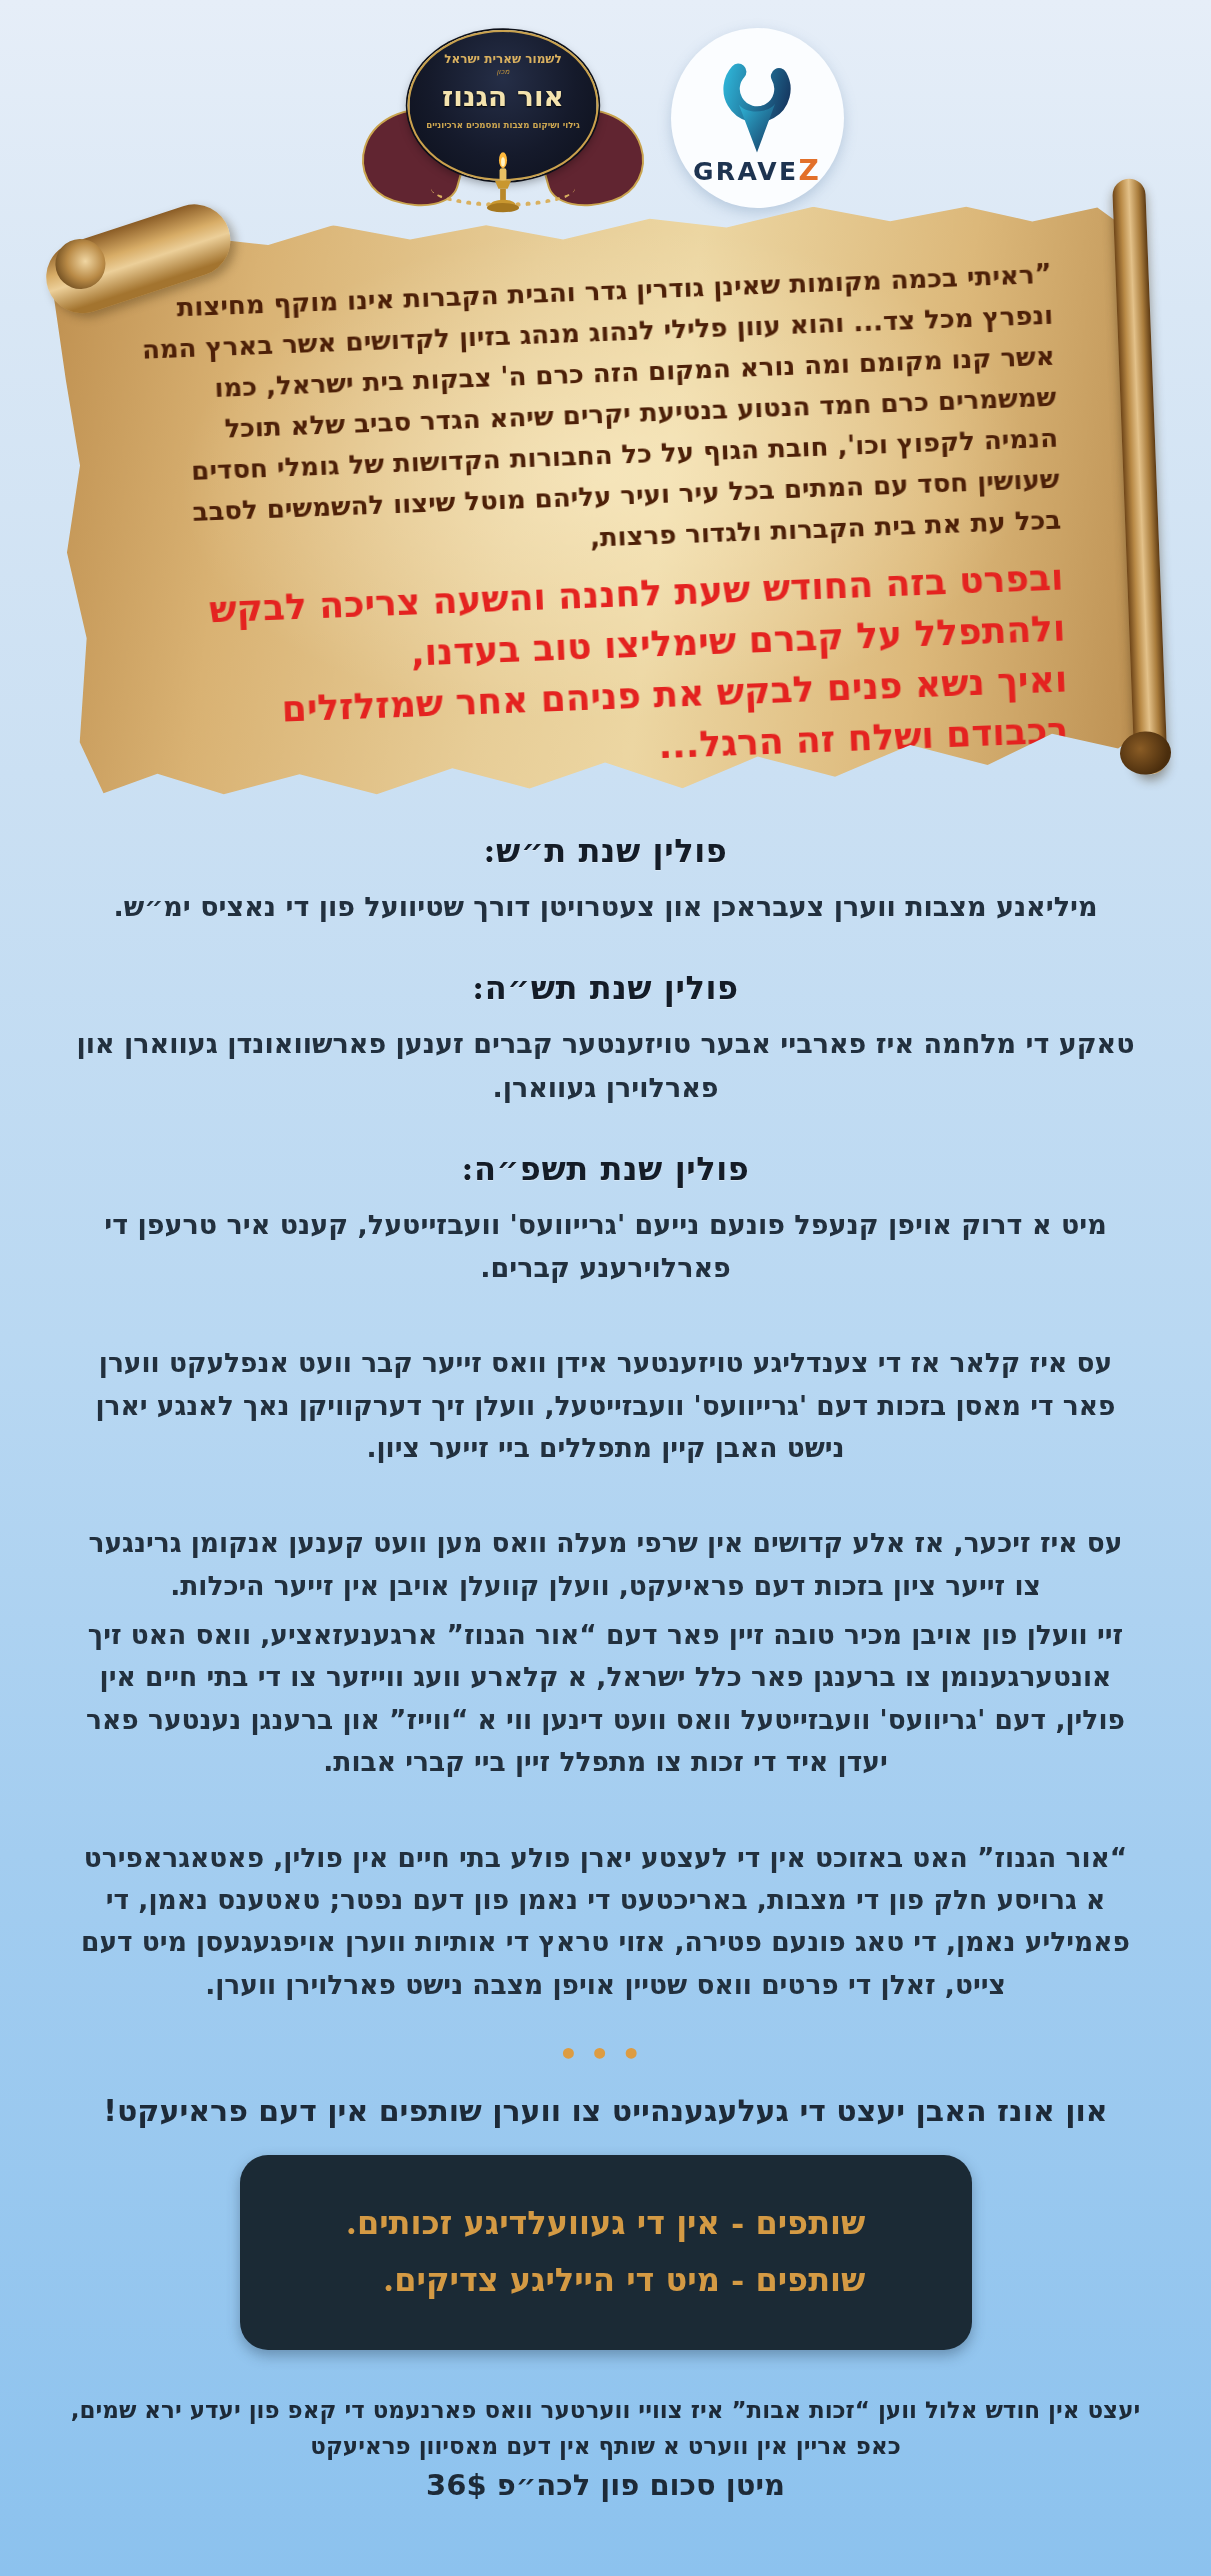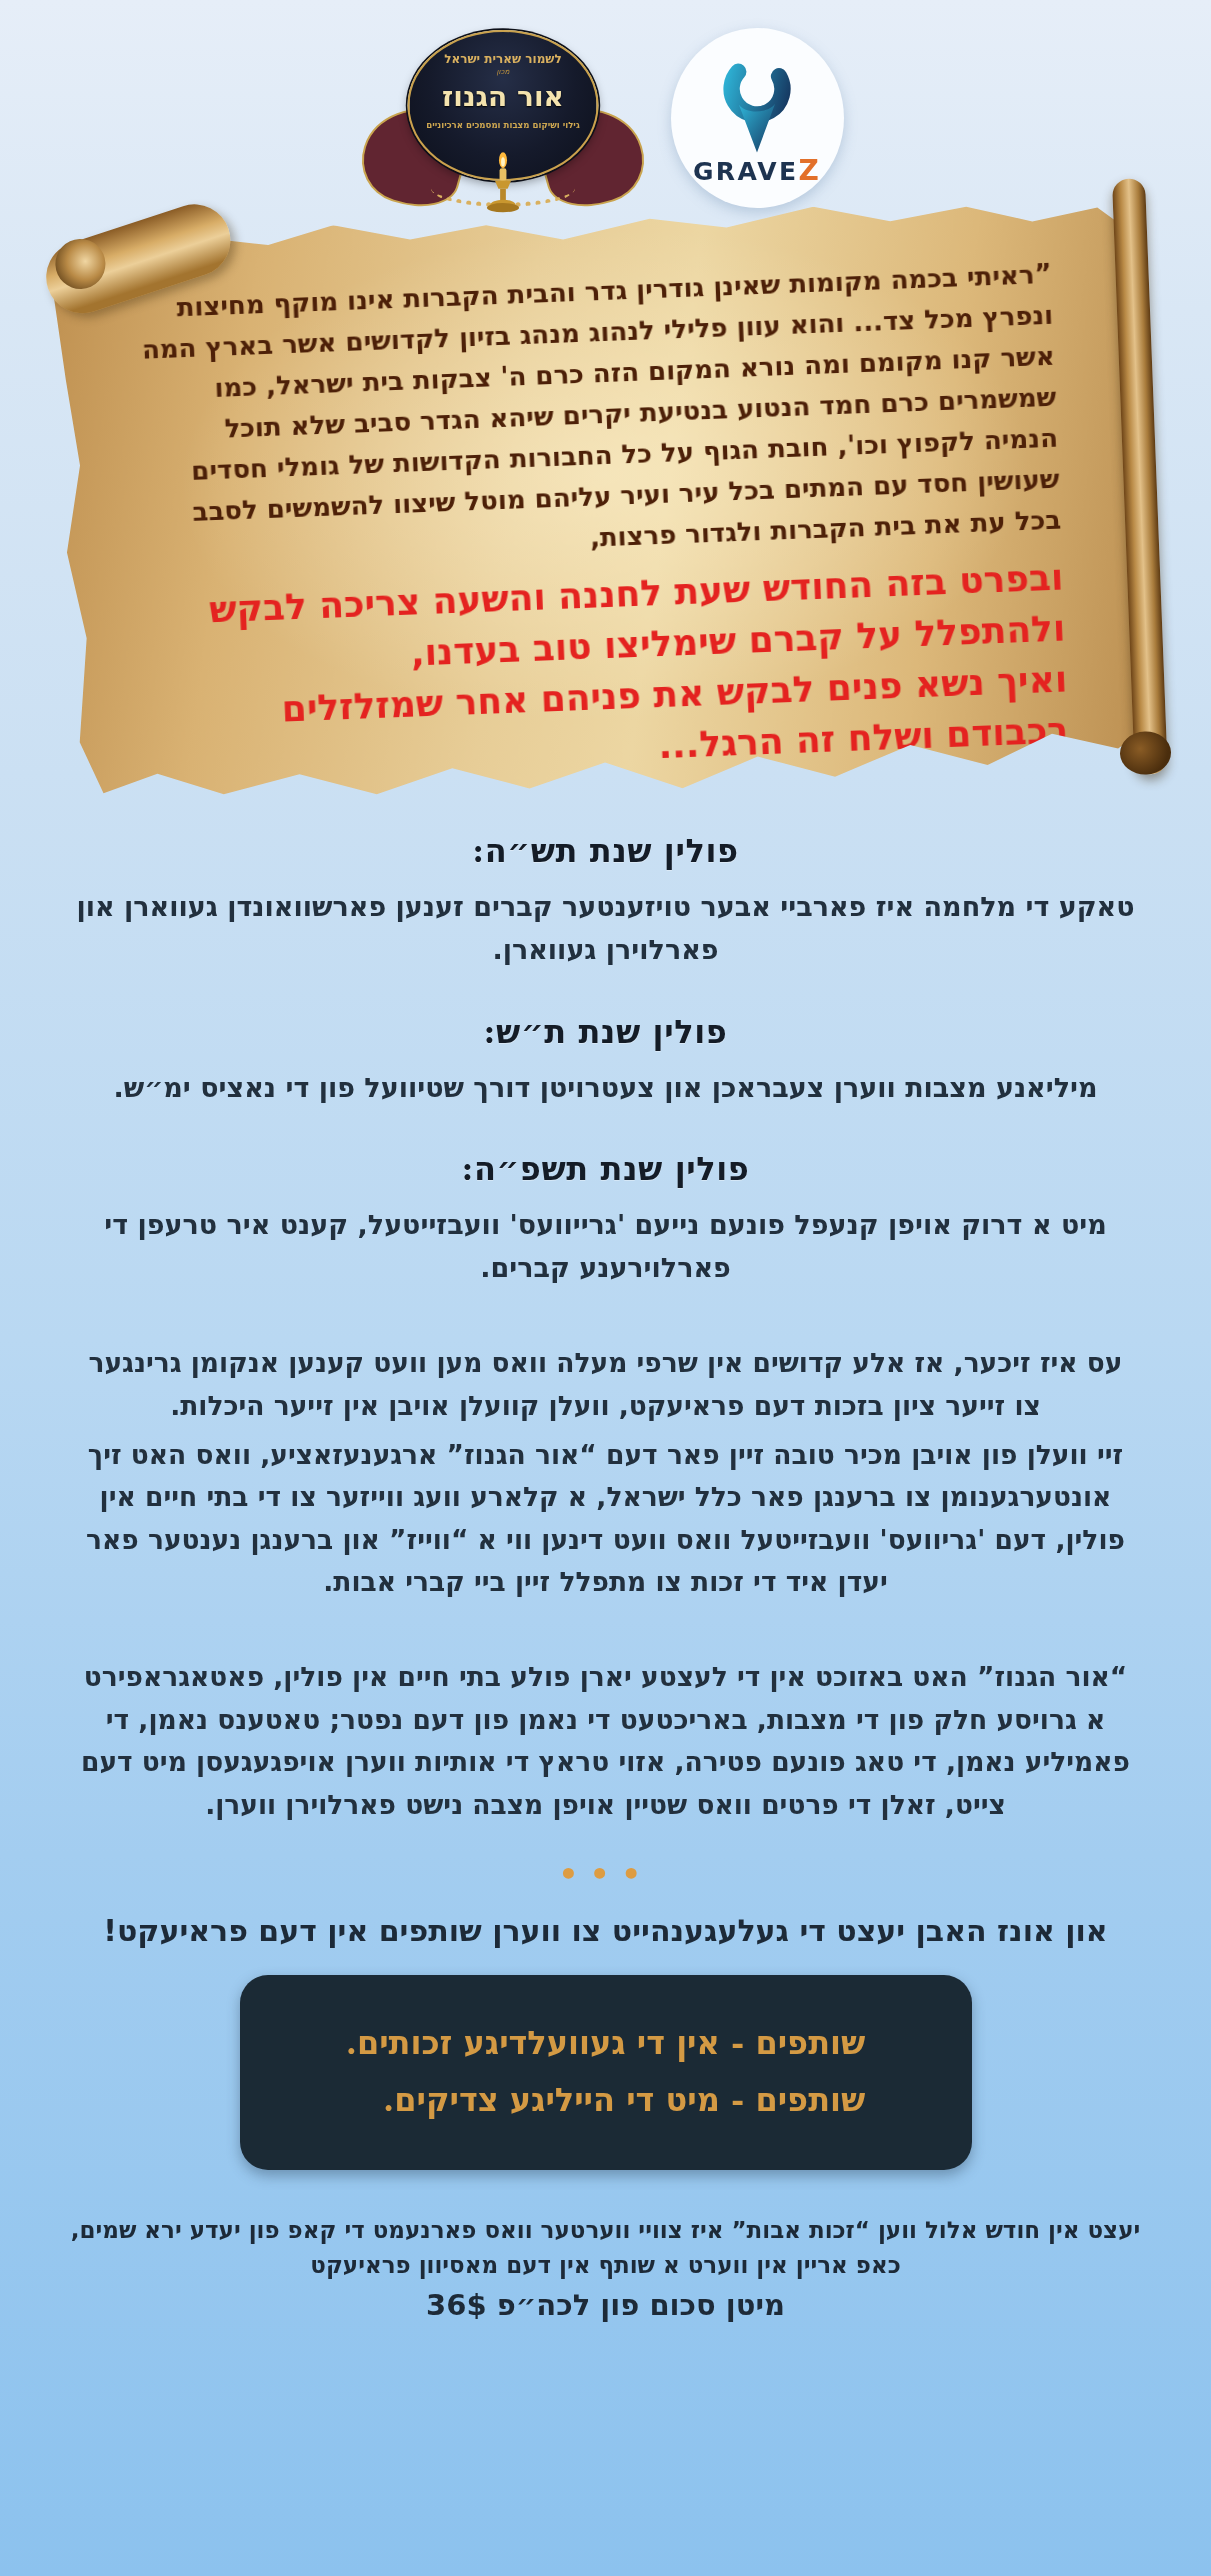--- a/index.html
+++ b/index.html
@@ -140,32 +140,33 @@
         <div class="p-source t-brown">(שער המלך, שער א', פרק ג')</div>
       </div>
     </div>
     <div class="rod"></div>
     <div class="rod-cap"></div>
     <div class="curl"></div>
     <div class="curl-core"></div>
   </div>
 
   <div class="section">
+    <div class="sec-head">פולין שנת ת״ש:</div>
+    <div class="sec-body">מיליאנע מצבות ווערן צעבראכן און צעטרויטן דורך שטיוועל פון די נאציס ימ״ש.</div>
+  </div>
+  <div class="section">
     <div class="sec-head">פולין שנת תש״ה:</div>
     <div class="sec-body">טאקע די מלחמה איז פארביי אבער טויזענטער קברים זענען פארשוואונדן געווארן און פארלוירן געווארן.</div>
-  </div>
-  <div class="section">
-    <div class="sec-head">פולין שנת ת״ש:</div>
-    <div class="sec-body">מיליאנע מצבות ווערן צעבראכן און צעטרויטן דורך שטיוועל פון די נאציס ימ״ש.</div>
   </div>
   <div class="section">
     <div class="sec-head">פולין שנת תשפ״ה:</div>
     <div class="sec-body">מיט א דרוק אויפן קנעפל פונעם נייעם 'גרייוועס' וועבזייטעל, קענט איר טרעפן די פארלוירענע קברים.</div>
   </div>
 
+  <div class="para">עס איז קלאר אז די צענדליגע טויזענטער אידן וואס זייער קבר וועט אנפלעקט ווערן פאר די מאסן בזכות דעם 'גרייוועס' וועבזייטעל, וועלן זיך דערקוויקן נאך לאנגע יארן נישט האבן קיין מתפללים ביי זייער ציון.</div>
   <div class="para">עס איז זיכער, אז אלע קדושים אין שרפי מעלה וואס מען וועט קענען אנקומן גרינגער צו זייער ציון בזכות דעם פראיעקט, וועלן קוועלן אויבן אין זייער היכלות.</div>
   <div class="para tight">זיי וועלן פון אויבן מכיר טובה זיין פאר דעם “אור הגנוז” ארגענעזאציע, וואס האט זיך אונטערגענומן צו ברענגן פאר כלל ישראל, א קלארע וועג ווייזער צו די בתי חיים אין פולין, דעם 'גריוועס' וועבזייטעל וואס וועט דינען ווי א “ווייז” און ברענגן נענטער פאר יעדן איד די זכות צו מתפלל זיין ביי קברי אבות.</div>
   <div class="para">“אור הגנוז” האט באזוכט אין די לעצטע יארן פולע בתי חיים אין פולין, פאטאגראפירט א גרויסע חלק פון די מצבות, באריכטעט די נאמן פון דעם נפטר; טאטענס נאמן, די פאמיליע נאמן, די טאג פונעם פטירה, אזוי טראץ די אותיות ווערן אויפגעגעסן מיט דעם צייט, זאלן די פרטים וואס שטיין אויפן מצבה נישט פארלוירן ווערן.</div>
 
   <div class="dots">•••</div>
 
   <div class="call-line">און אונז האבן יעצט די געלעגענהייט צו ווערן שותפים אין דעם פראיעקט!</div>
 
   <div class="partner-box">
     <div class="partner-inner">

